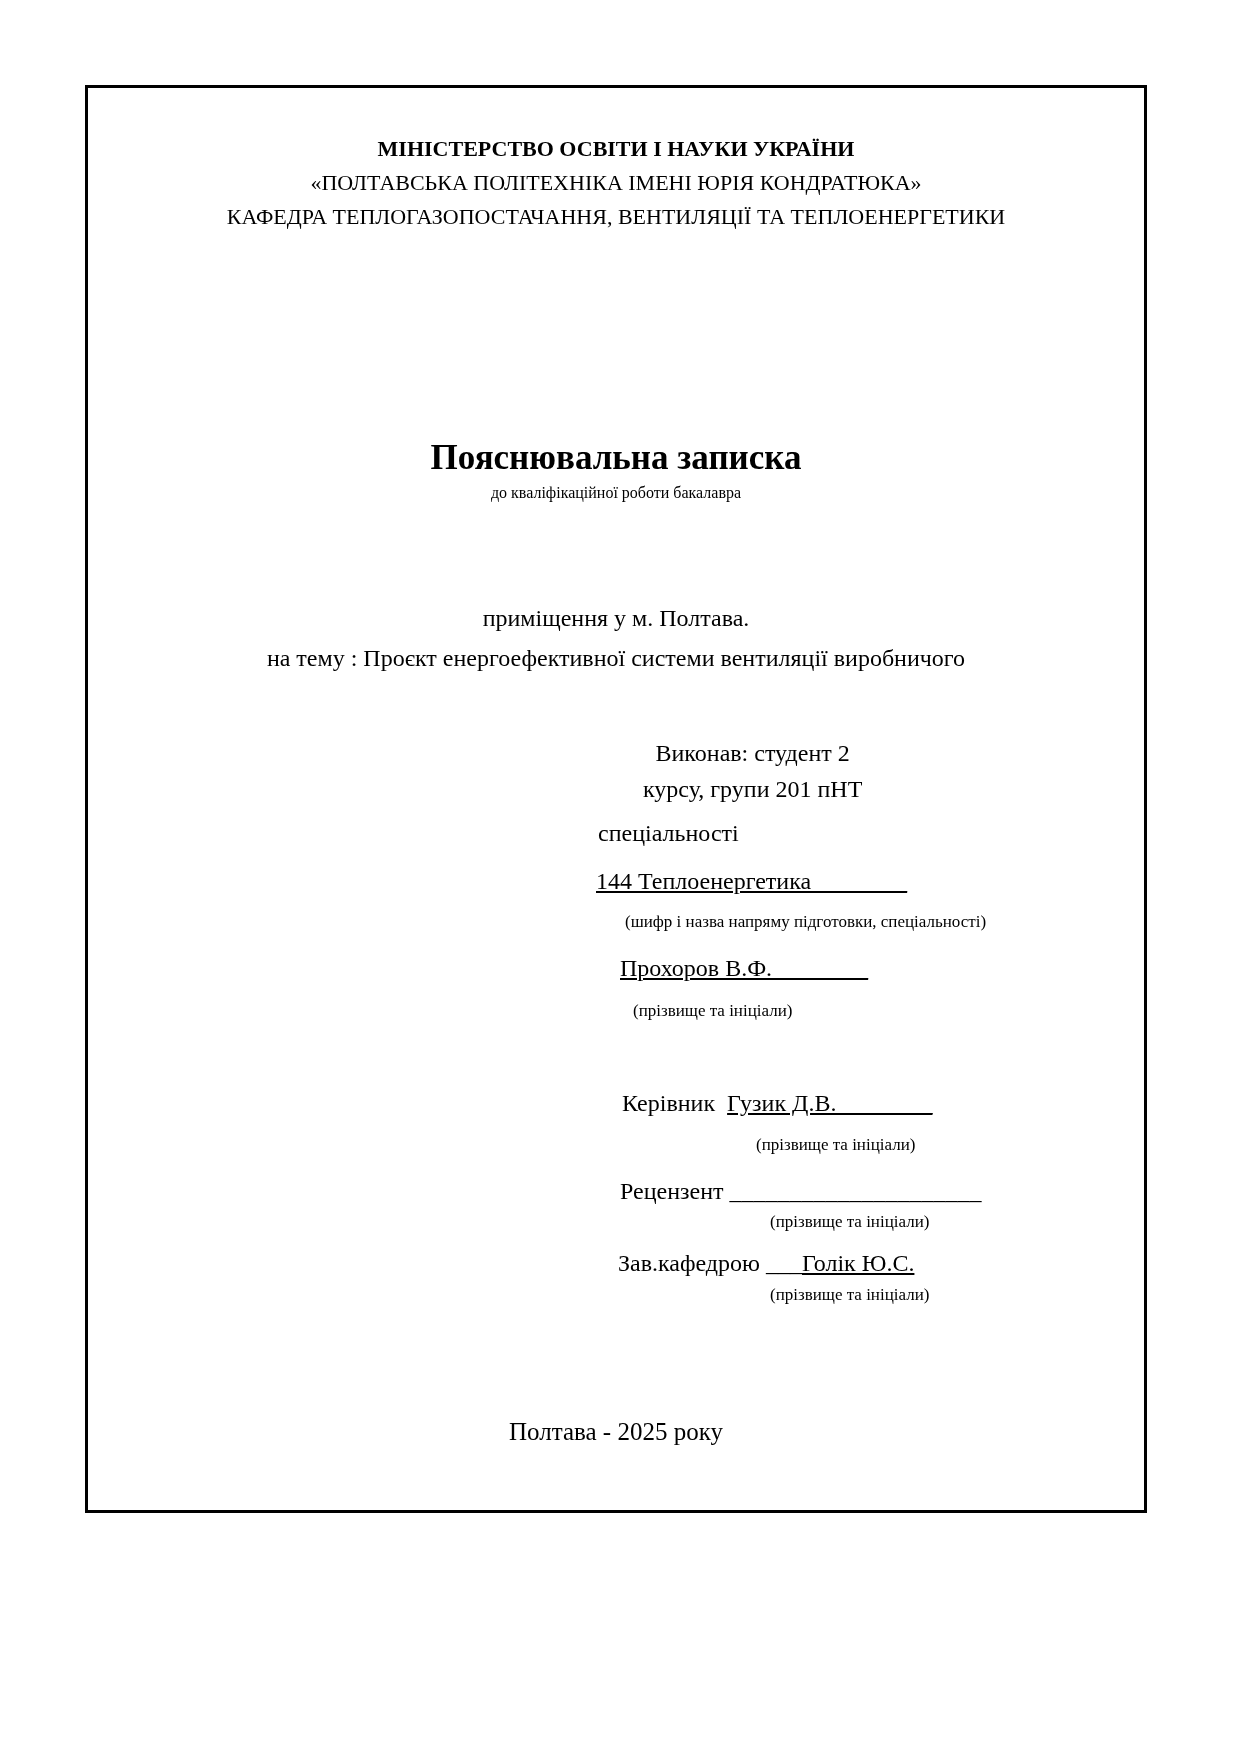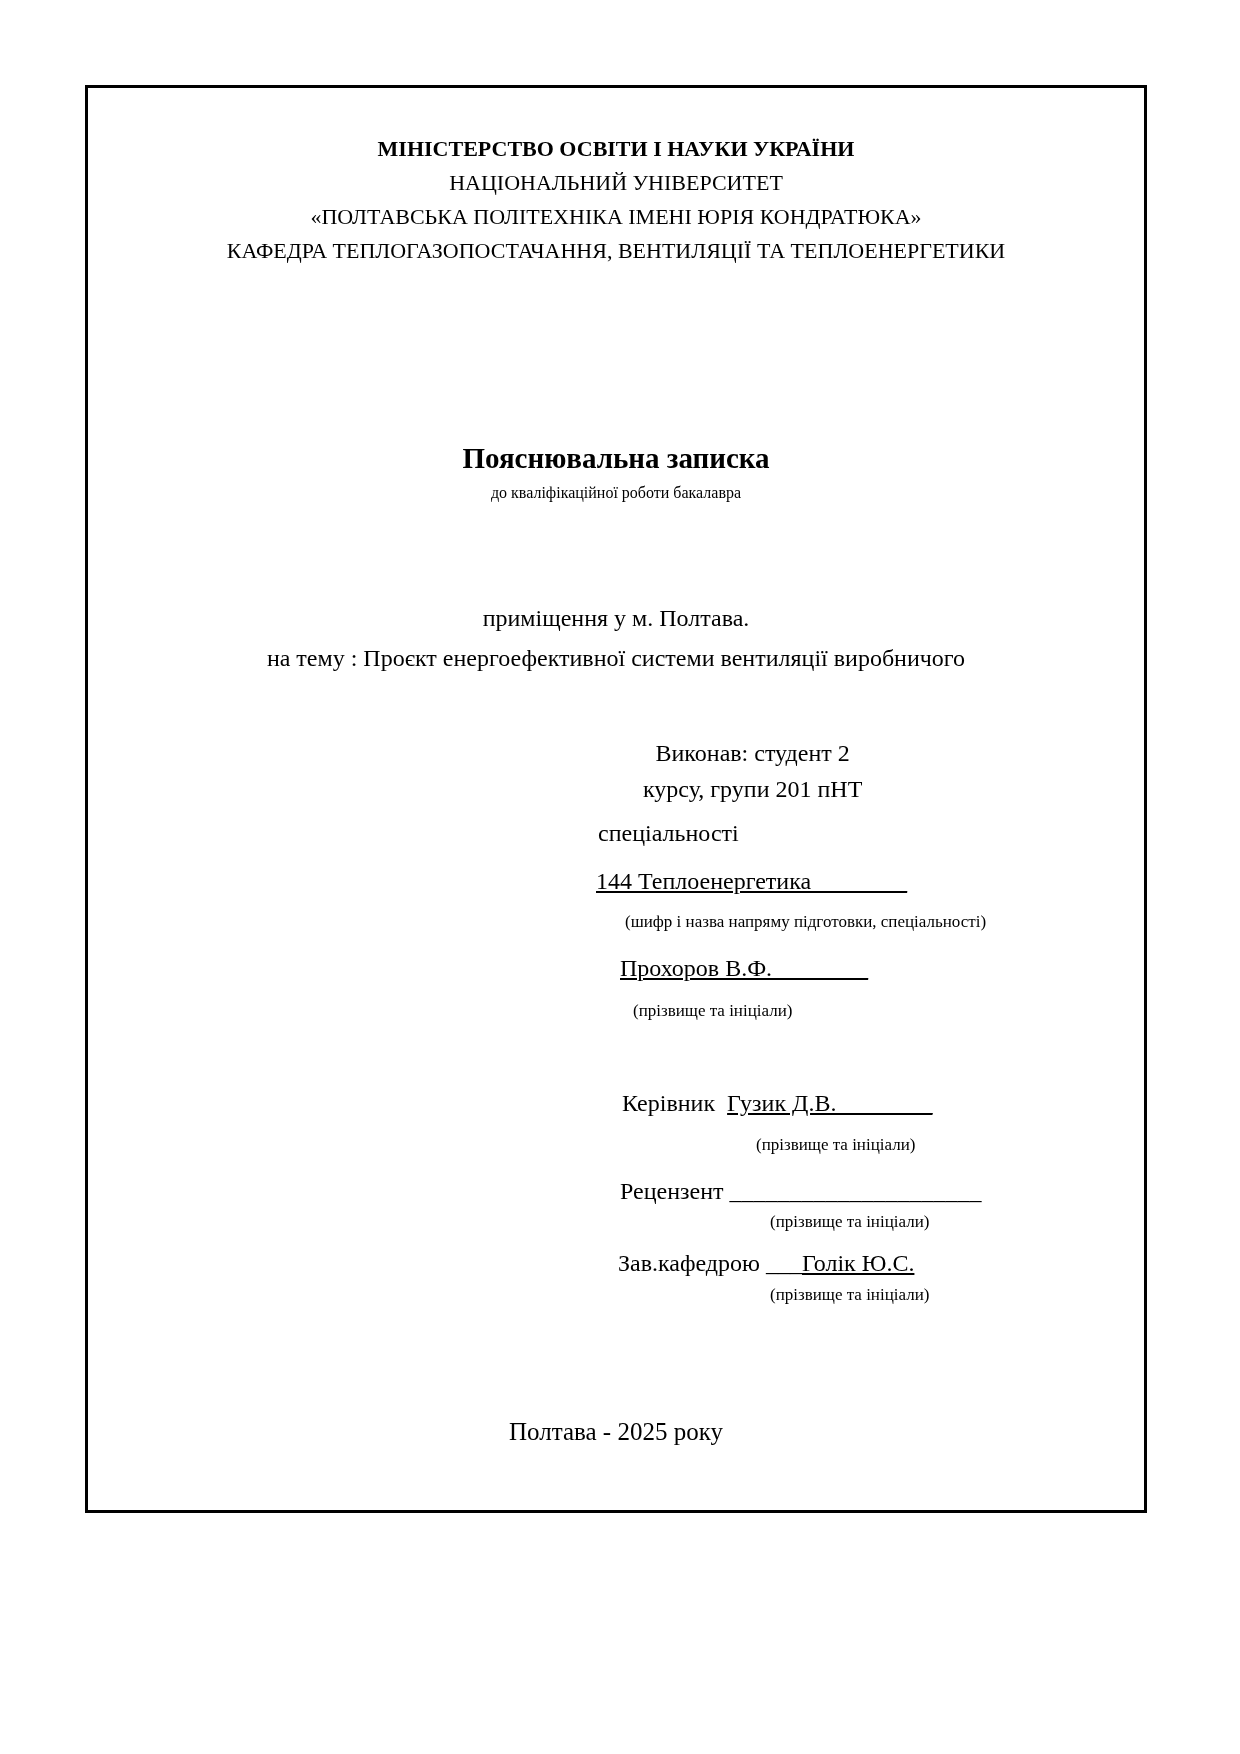--- a/index.html
+++ b/index.html
@@ -28,21 +28,21 @@
     text-align: center;
   }
   .header-block {
     top: 132px;
     font-size: 22px;
     line-height: 34px;
   }
   .header-line-1 { font-weight: bold; }
   .title-block { top: 440px; }
   .title-main {
-    font-size: 29px;
+    font-size: 35px;
     font-weight: bold;
     line-height: 36px;
   }
   .title-sub {
     font-size: 16px;
     line-height: 34px;
   }
   .theme-block {
     top: 598px;
     font-size: 24px;
@@ -88,21 +88,20 @@
   }
 </style>
 </head>
 <body>
 
 <div class="page">
   <div class="frame"></div>
 
   <div class="abs centered header-block">
     <div class="header-line-1">МІНІСТЕРСТВО ОСВІТИ І НАУКИ УКРАЇНИ</div>
-    <div>НАЦІОНАЛЬНИЙ УНІВЕРСИТЕТ</div>
     <div>«ПОЛТАВСЬКА ПОЛІТЕХНІКА ІМЕНІ ЮРІЯ КОНДРАТЮКА»</div>
     <div>КАФЕДРА ТЕПЛОГАЗОПОСТАЧАННЯ, ВЕНТИЛЯЦІЇ ТА ТЕПЛОЕНЕРГЕТИКИ</div>
   </div>
 
   <div class="abs centered title-block">
     <div class="title-main">Пояснювальна записка</div>
     <div class="title-sub">до кваліфікаційної роботи бакалавра</div>
   </div>
 
   <div class="abs centered theme-block">

